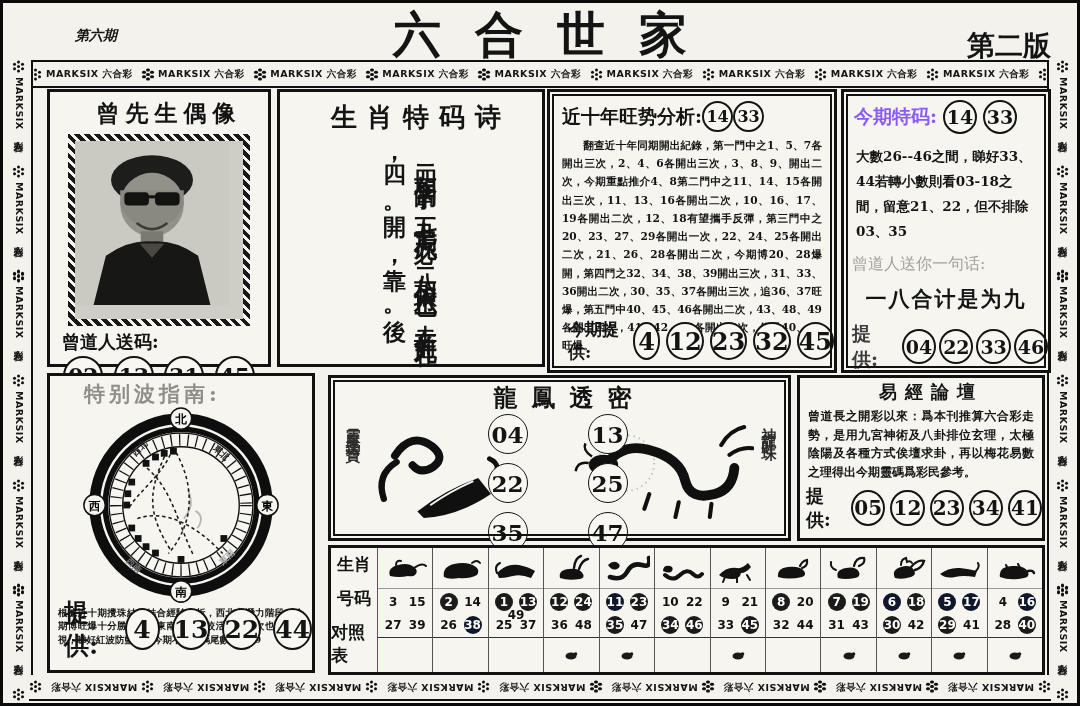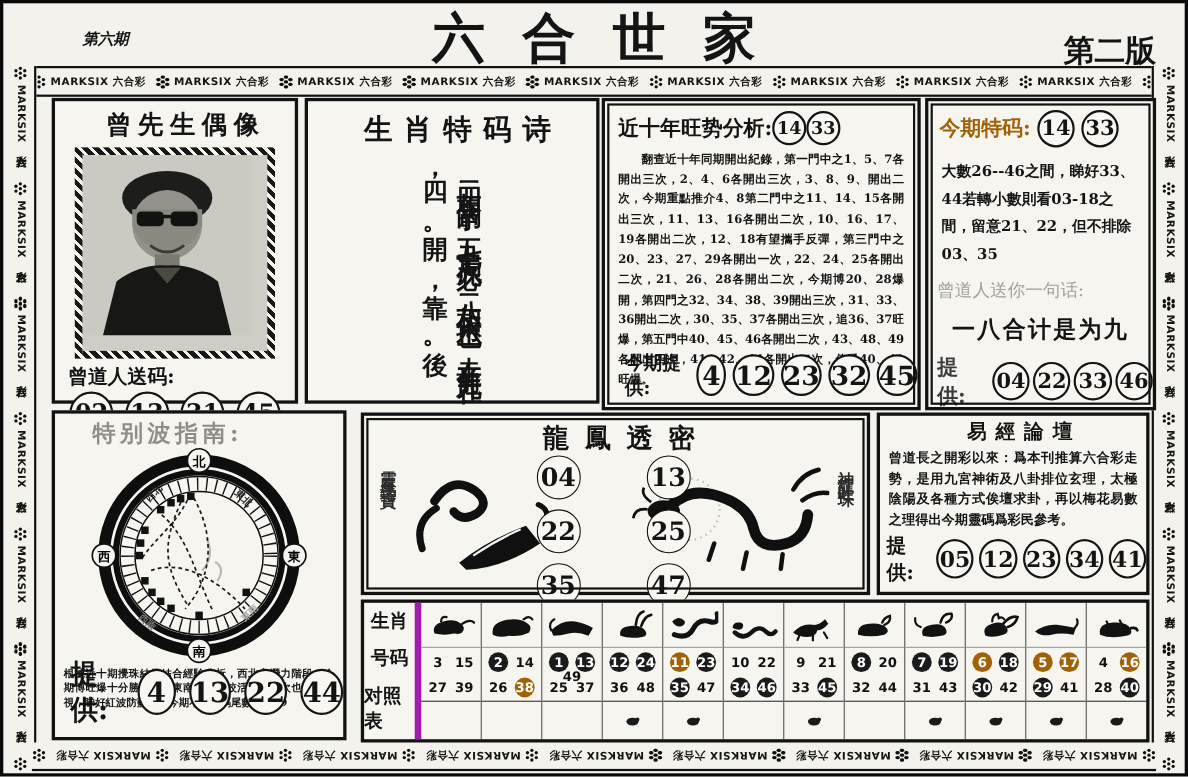--- a/index.html
+++ b/index.html
@@ -59,21 +59,21 @@
   .trend-head .lbl{font-family:"DejaVu Serif",serif;font-weight:bold;font-size:19px;}
   .trend-head .circle{width:27px;height:27px;font-size:16px;}
   .trend-body{font-size:10.6px;line-height:1.72;text-align:justify;padding:4px 12px 0 12px;
         font-family:"DejaVu Serif",serif;font-weight:bold;text-indent:2em;}
   .trend-foot{position:absolute;left:0;right:0;bottom:6px;display:flex;align-items:center;gap:4px;padding-left:18px;}
   .trend-foot .lbl{font-family:"DejaVu Serif",serif;font-size:17px;font-weight:bold;margin-right:8px;}
   .trend-foot .circle{width:34px;height:34px;font-size:24px;margin-left:2px;}
   
   .box-special{left:806px;top:2px;width:210px;height:284px;}
   .sp-head{display:flex;align-items:center;gap:6px;padding:8px 6px 0 10px;}
-  .sp-head .lbl{font-family:"DejaVu Serif",serif;font-weight:bold;font-size:19px;color:#a16207;}
+  .sp-head .lbl{font-family:"DejaVu Serif",serif;font-weight:bold;font-size:19px;color:#8b5cf6;}
   .sp-head .circle{width:30px;height:30px;font-size:19px;}
   .sp-body{font-family:"DejaVu Serif",serif;font-weight:bold;font-size:13.5px;line-height:1.85;
            padding:10px 10px 0 12px;}
   .sp-quote-lbl{color:#a2a19a;font-family:"DejaVu Serif",serif;font-size:16px;padding:10px 4px 0 8px;}
   .sp-quote{font-weight:900;font-size:21px;text-align:center;padding:10px 0 0 0;letter-spacing:2px;}
   .sp-provide{display:flex;align-items:center;gap:3px;padding:8px 0 0 8px;}
   .sp-provide .lbl{font-family:"DejaVu Serif",serif;font-size:19px;font-weight:bold;color:#3c3c3c;margin-right:3px;}
   .sp-provide .circle{width:31px;height:31px;font-size:19px;}
   .sp-pass{display:flex;align-items:baseline;gap:10px;padding:6px 0 0 8px;}
   .sp-pass .lbl{font-family:"DejaVu Serif",serif;font-size:19px;font-weight:bold;color:#3c3c3c;}
@@ -101,32 +101,32 @@
   .box-yijing{left:762px;top:288px;width:248px;height:166px;}
   .box-yijing .btitle{font-size:18px;letter-spacing:8px;padding-top:2px;}
   .yj-body{font-family:"DejaVu Serif",serif;font-weight:bold;font-size:12px;line-height:1.55;
      padding:3px 8px 0 8px;text-align:justify;}
   .yj-provide{display:flex;align-items:center;gap:5px;padding:3px 0 0 6px;}
   .yj-provide .lbl{font-family:"DejaVu Serif",serif;font-size:18px;font-weight:bold;}
   .yj-provide .circle{width:32px;height:32px;font-size:20px;}
   
   .box-zodiac{left:293px;top:458px;width:717px;height:130px;display:flex;}
   .z-head{width:46px;display:flex;flex-direction:column;justify-content:space-around;align-items:center;
-     font-family:"DejaVu Serif",serif;font-weight:bold;font-size:17px;border-right:6px solid #a21caf;}
+     font-family:"DejaVu Serif",serif;font-weight:bold;font-size:17px;border-right:1px solid #a21caf;}
   .z-cells{flex:1;display:flex;}
   .z-cell{flex:1;display:flex;flex-direction:column;border-right:1px solid #555;position:relative;}
   .z-cell:last-child{border-right:none;}
   .z-icon{height:40px;display:flex;align-items:center;justify-content:center;border-bottom:1px solid #999;}
   .z-nums{height:46px;display:flex;flex-direction:column;justify-content:space-around;align-items:center;padding:1px 0;}
   .z-row{display:flex;justify-content:center;}
   .z-num{display:inline-flex;width:18px;height:18px;align-items:center;justify-content:center;
      font-weight:bold;font-size:12px;border-radius:50%;margin:0 3px;}
   .f-none{color:#111;}
   .f-black{background:#1b1b1b;color:#fff;}
-  .f-grey{background:#a16207;color:#fff;}
+  .f-grey{background:#0f172a;color:#fff;}
   .z-float{position:absolute;left:50%;top:58px;transform:translate(-50%,0);width:18px;height:18px;
      display:inline-flex;align-items:center;justify-content:center;font-weight:bold;font-size:12px;border-radius:50%;}
   .z-marker{flex:1;border-top:1px solid #333;display:flex;align-items:center;justify-content:center;}
 </style>
 </head>
 <body>
 
 <div class="page">
 
   <div class="topbar">

